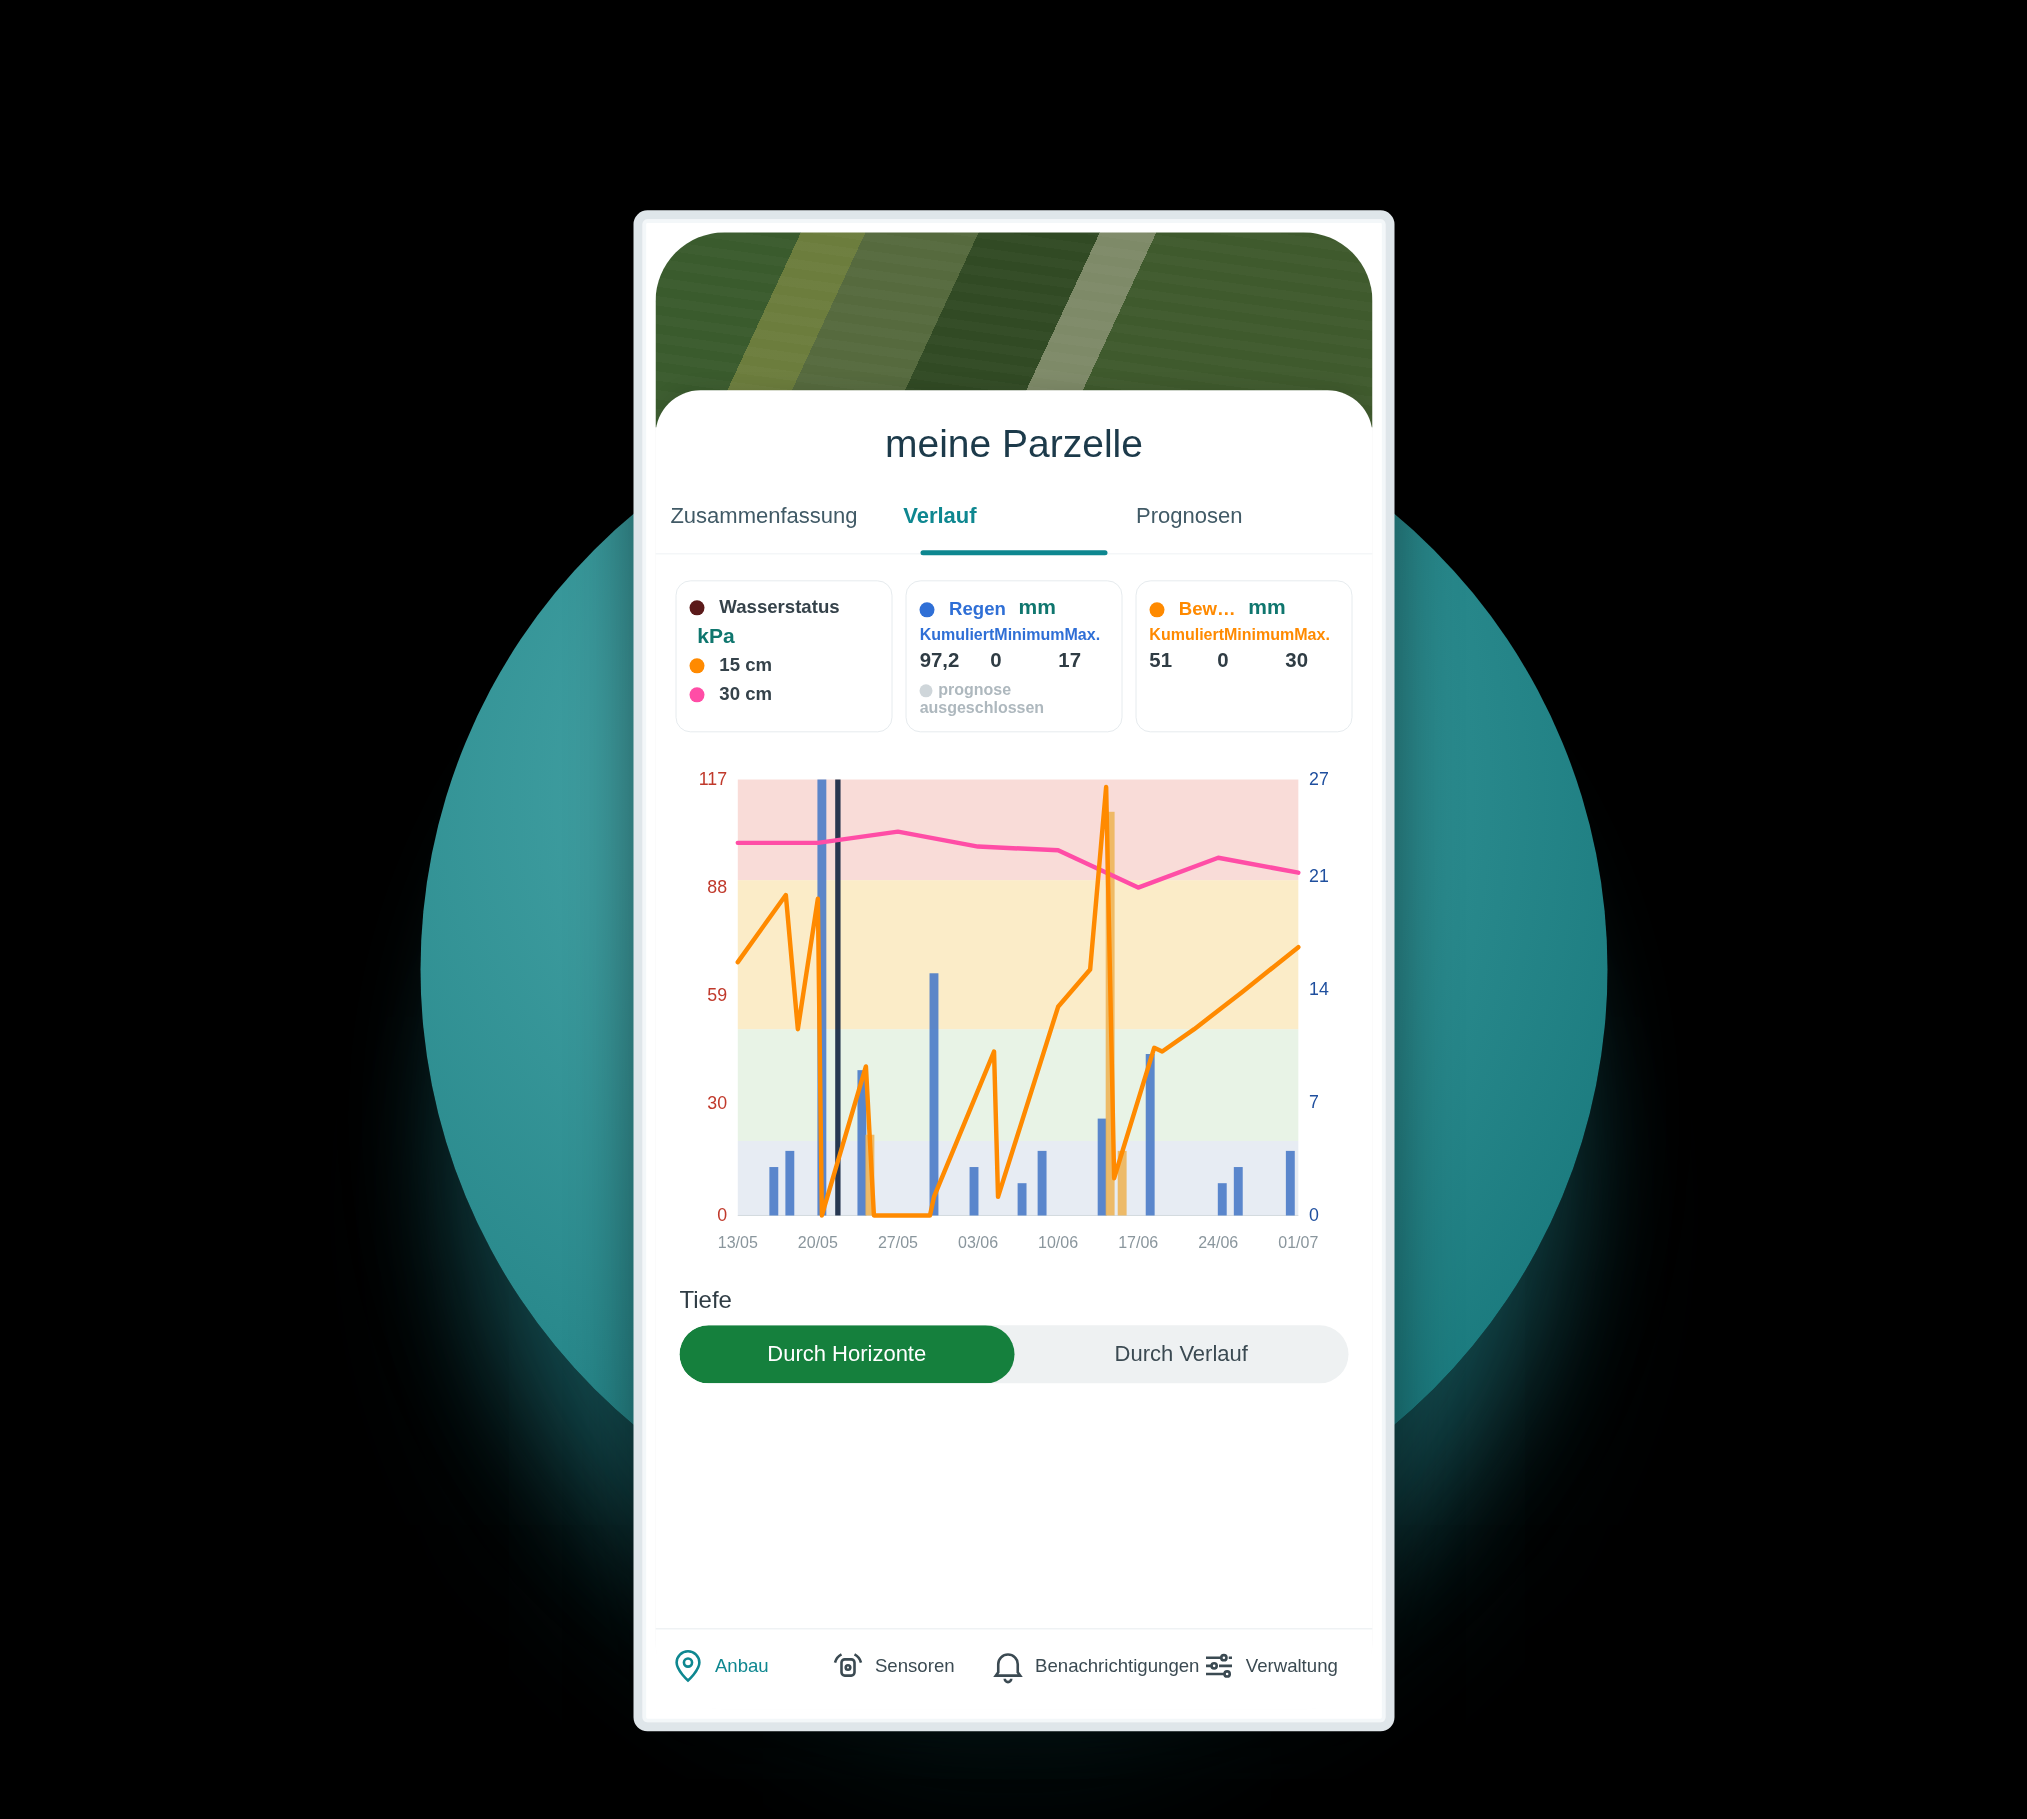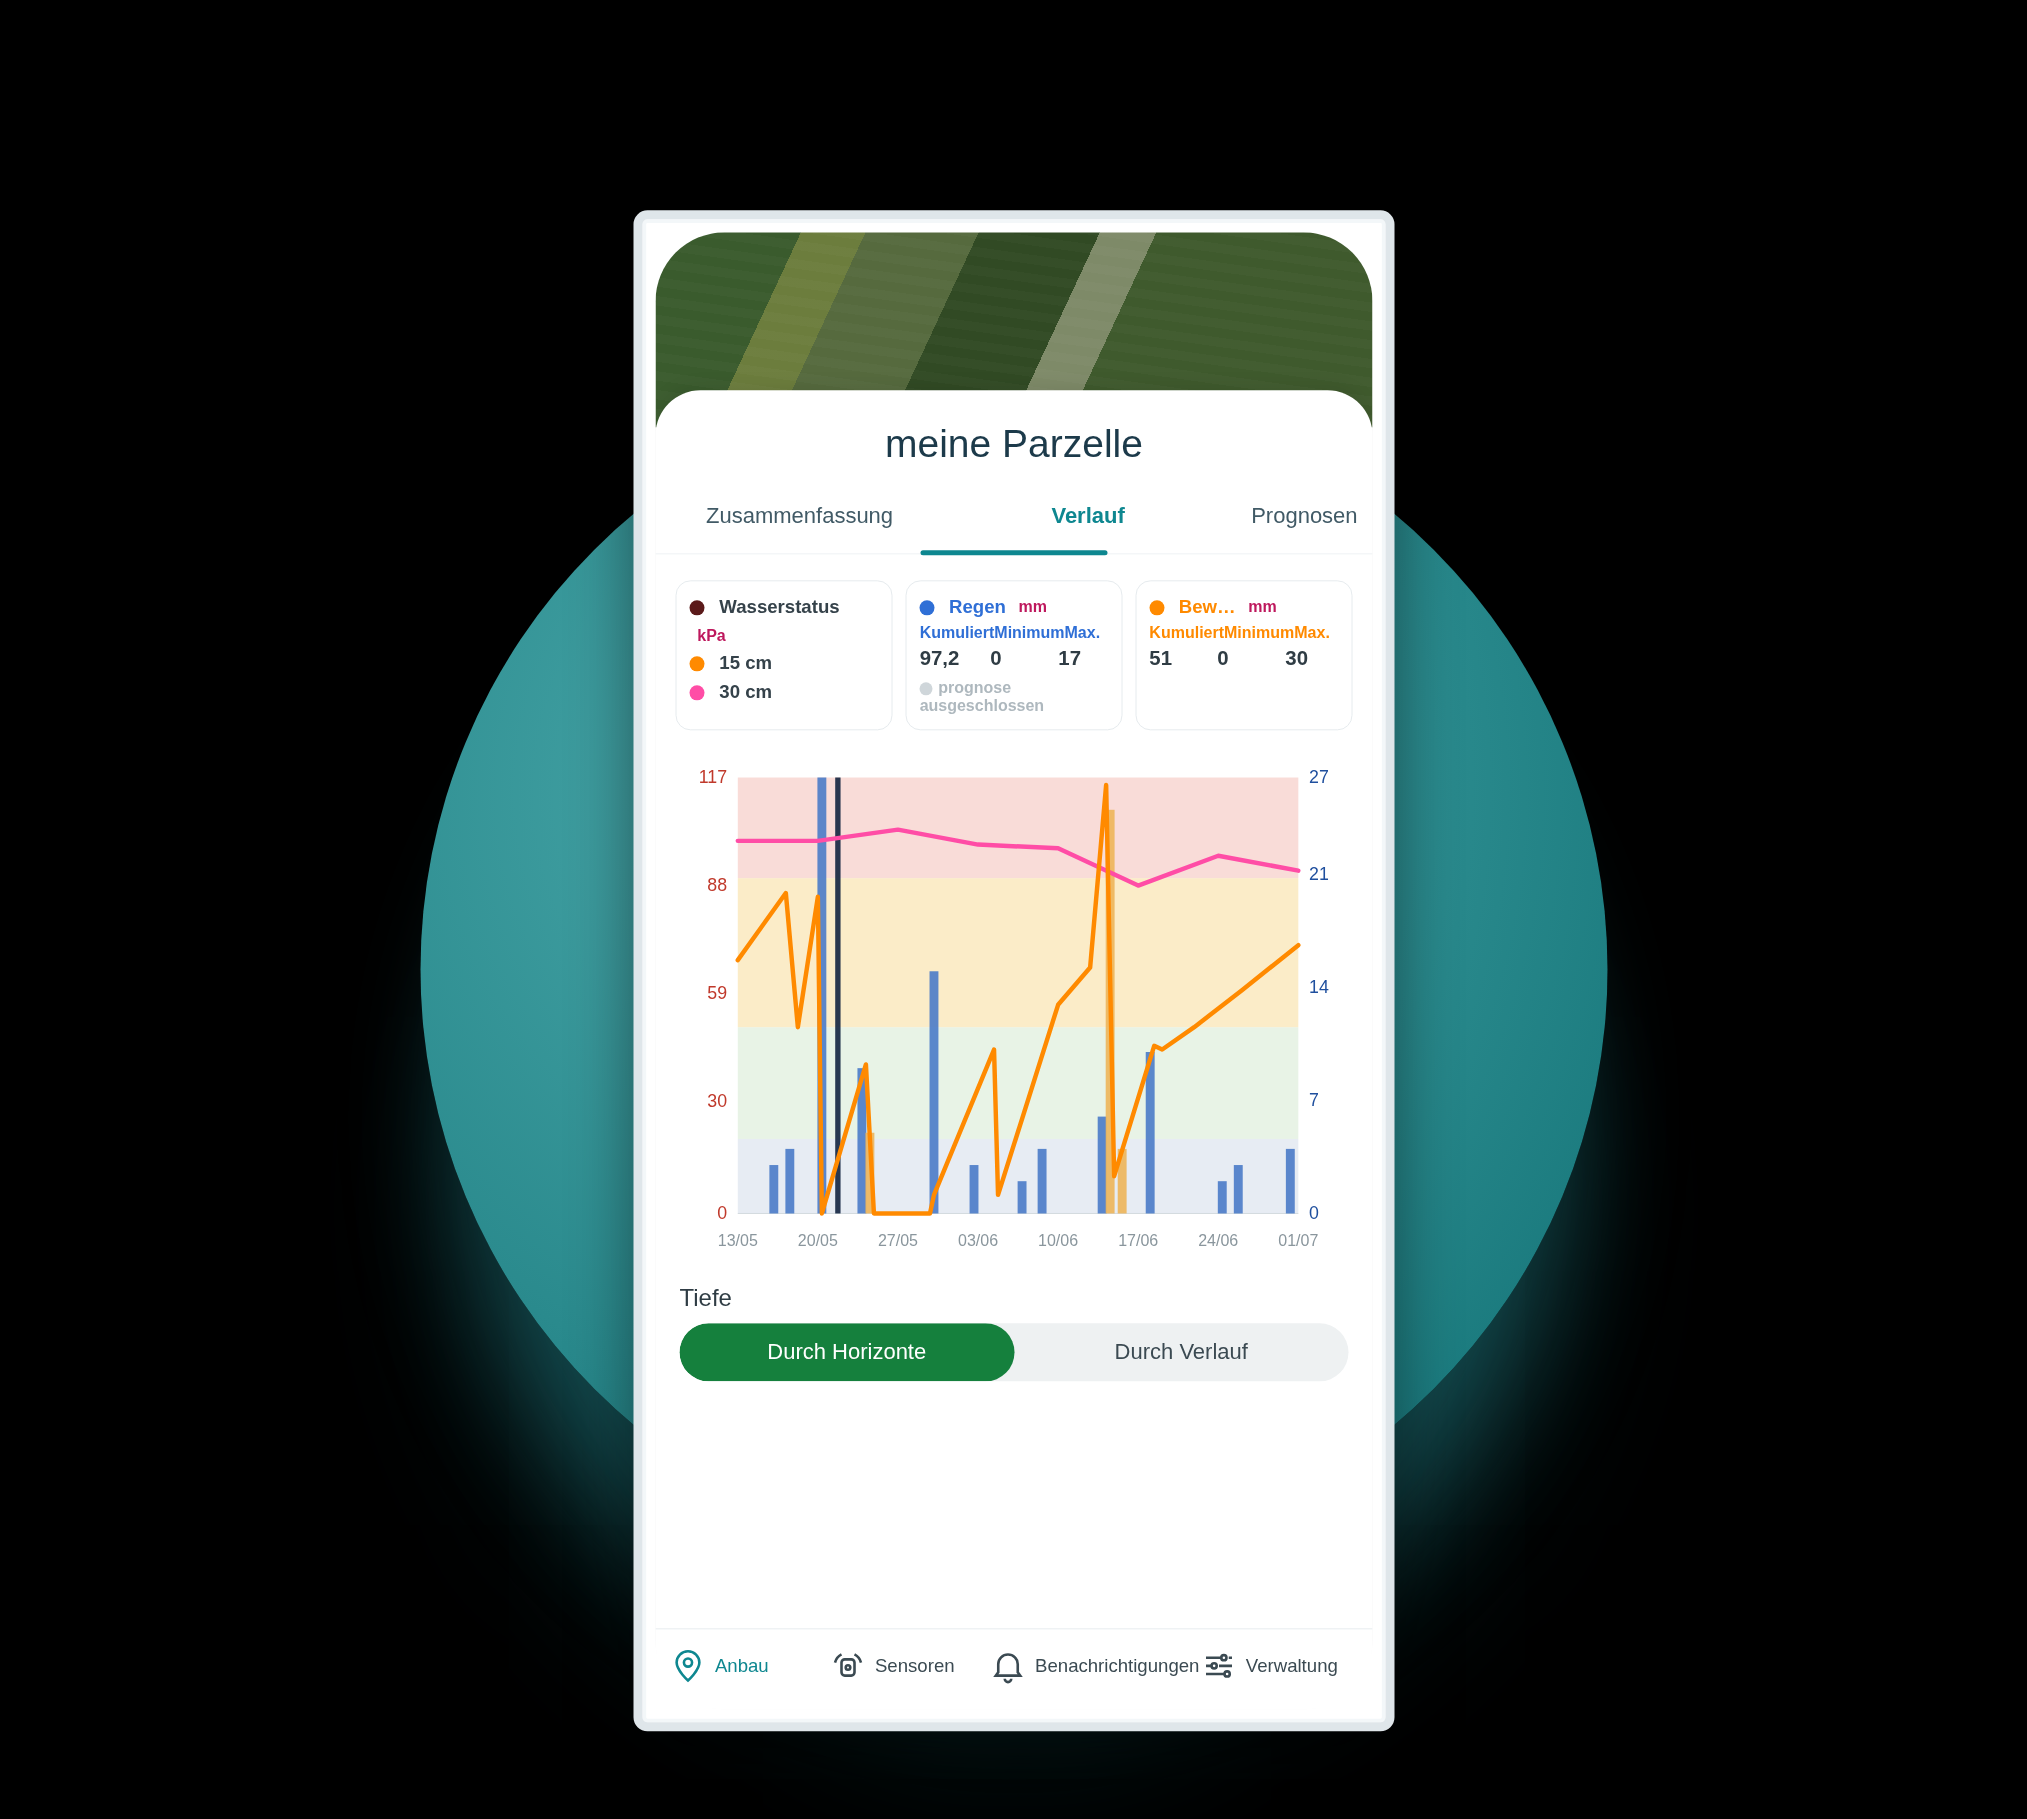--- a/index.html
+++ b/index.html
@@ -72,21 +72,21 @@
   }
 
   .tabs {
     display: flex;
     width: 100%;
     padding: 0 9.3px;
     border-bottom: 1.9px solid #eef2f4;
   }
   .tab {
     flex: 1;
-    text-align: right;
+    text-align: left;
     padding: 16.7px 5.6px 24px;
     font-size: 22px;
     color: #415a66;
     position: relative;
     cursor: pointer;
   }
   .tab .wrap { display:inline-block; max-width: 186px; line-height: 1.1; }
   .tab.active { color: #0e8790; font-weight: 600; }
   .tab.active::after {
     content:"";
@@ -108,21 +108,21 @@
     color: #35424a;
     min-width: 0;
     font-weight: bold;
   }
   .dot { display:inline-block; width:15px; height:15px; border-radius:50%; vertical-align:middle; margin-right:9.3px; }
   .d-dark  { background:#5b1a1a; }
   .d-orange{ background:#ff8a00; }
   .d-pink  { background:#ff4da6; }
   .d-blue  { background:#2f6fd6; }
   .lbl { vertical-align:middle; }
-  .unit { color:#be185d; font-size:16px; margin-left:7.4px; }
+  .unit { color:#0f766e; font-size:21px; margin-left:7.4px; }
   .row { white-space:nowrap; margin-bottom:5.6px; }
   .mini-head { font-size:16px; margin-top:5.6px; white-space:nowrap; overflow:hidden; }
   .mh-blue { color:#2f6fd6; }
   .mh-orange { color:#ff8a00; }
   .mini-vals { display:flex; gap:31px; font-size:20.4px; color:#2f3c44; margin-top:5px;}
   .mini-vals span { min-width: 37px; }
   .footnote { color:#aeb8be; font-size:16px; margin-top:9.3px; }
   .footnote .circ { display:inline-block; width:13px;height:13px;border-radius:50%;background:#cfd6da;margin-right:5.6px;vertical-align:middle;}
 
   .chart-wrap { padding: 9.3px 20.4px 0; }

